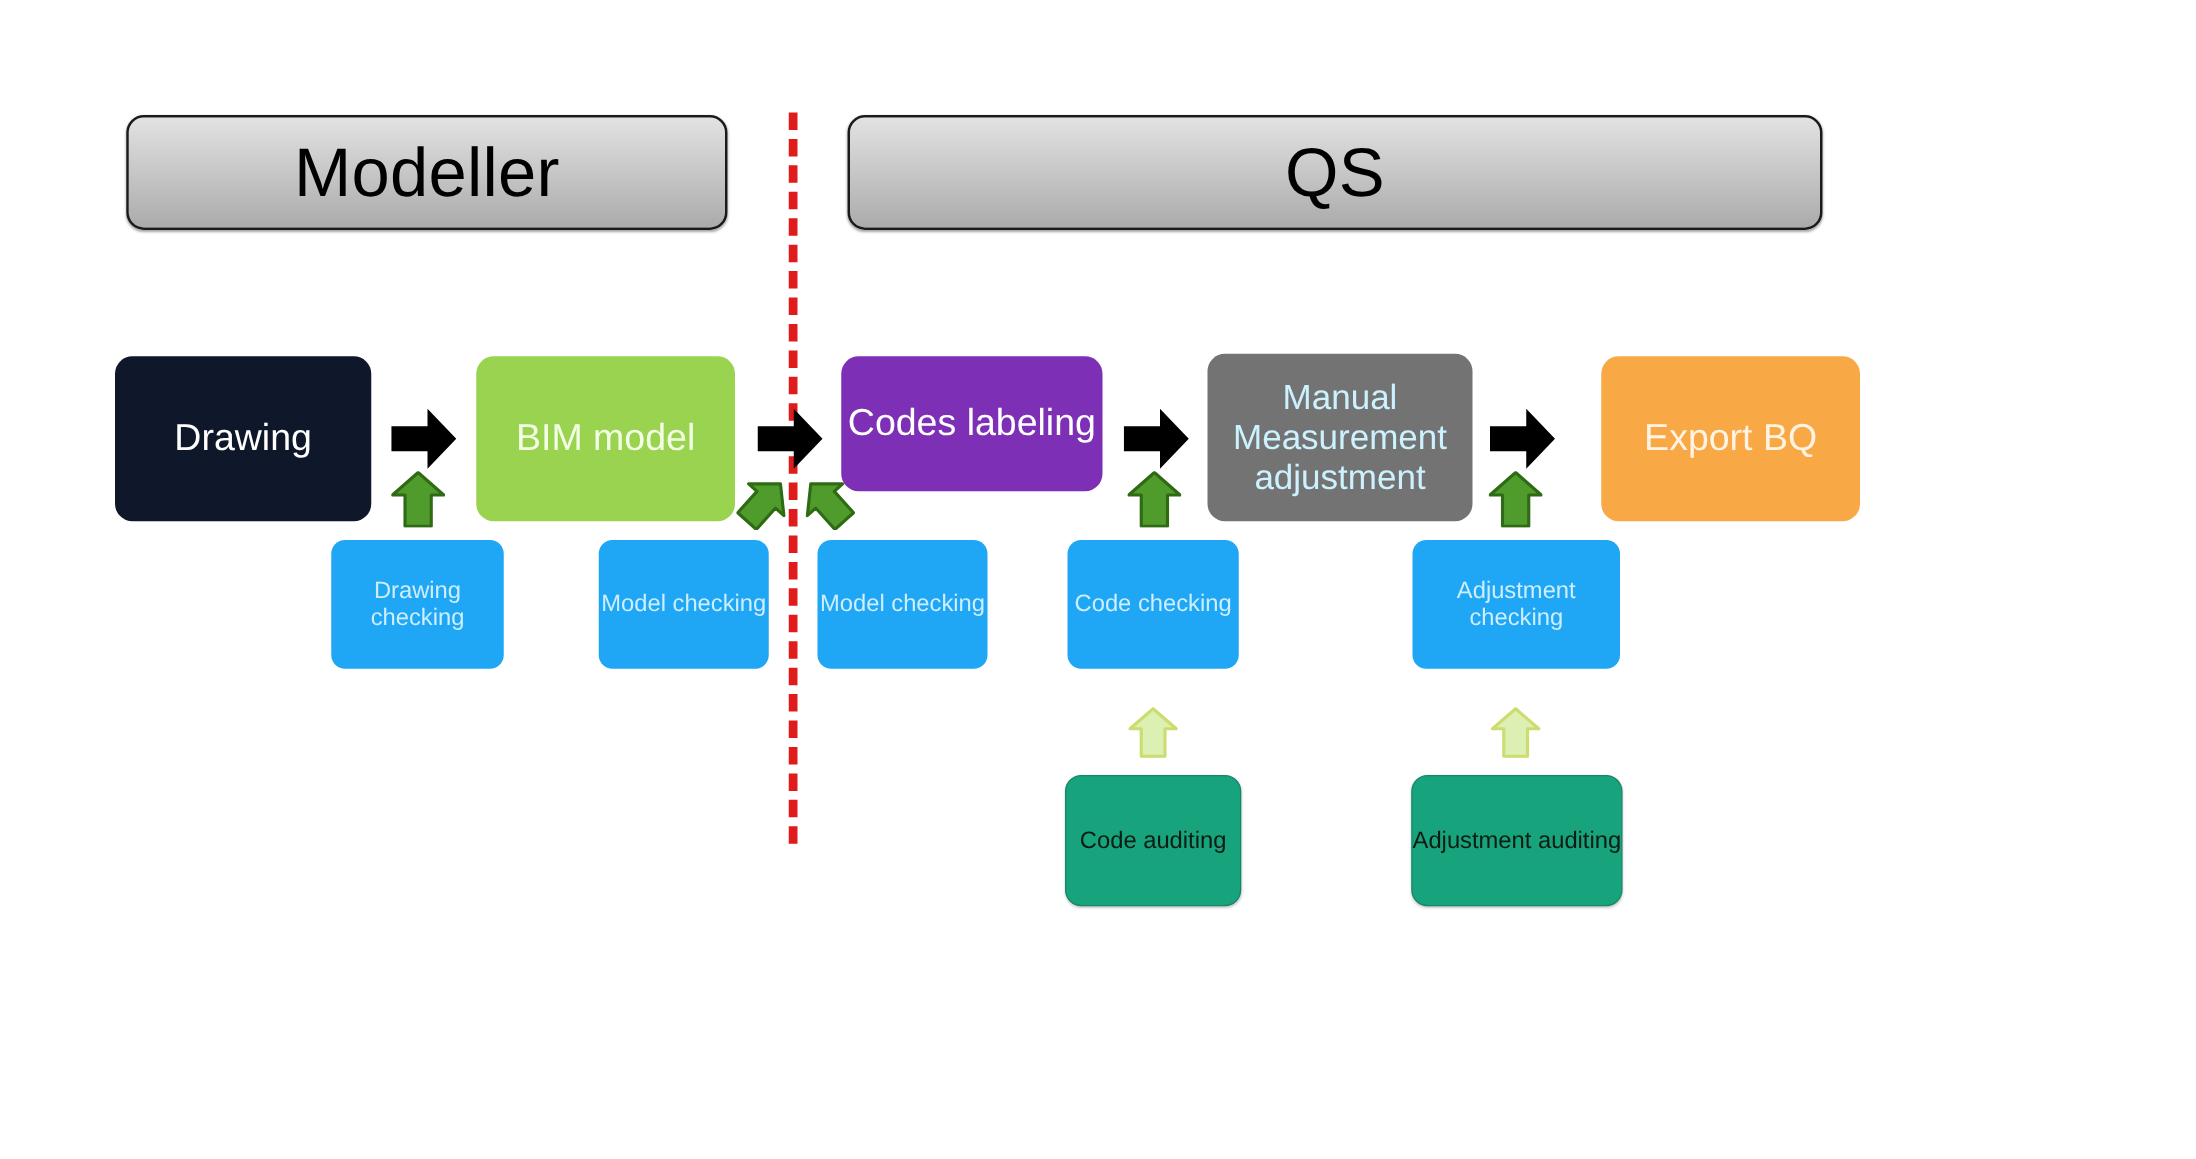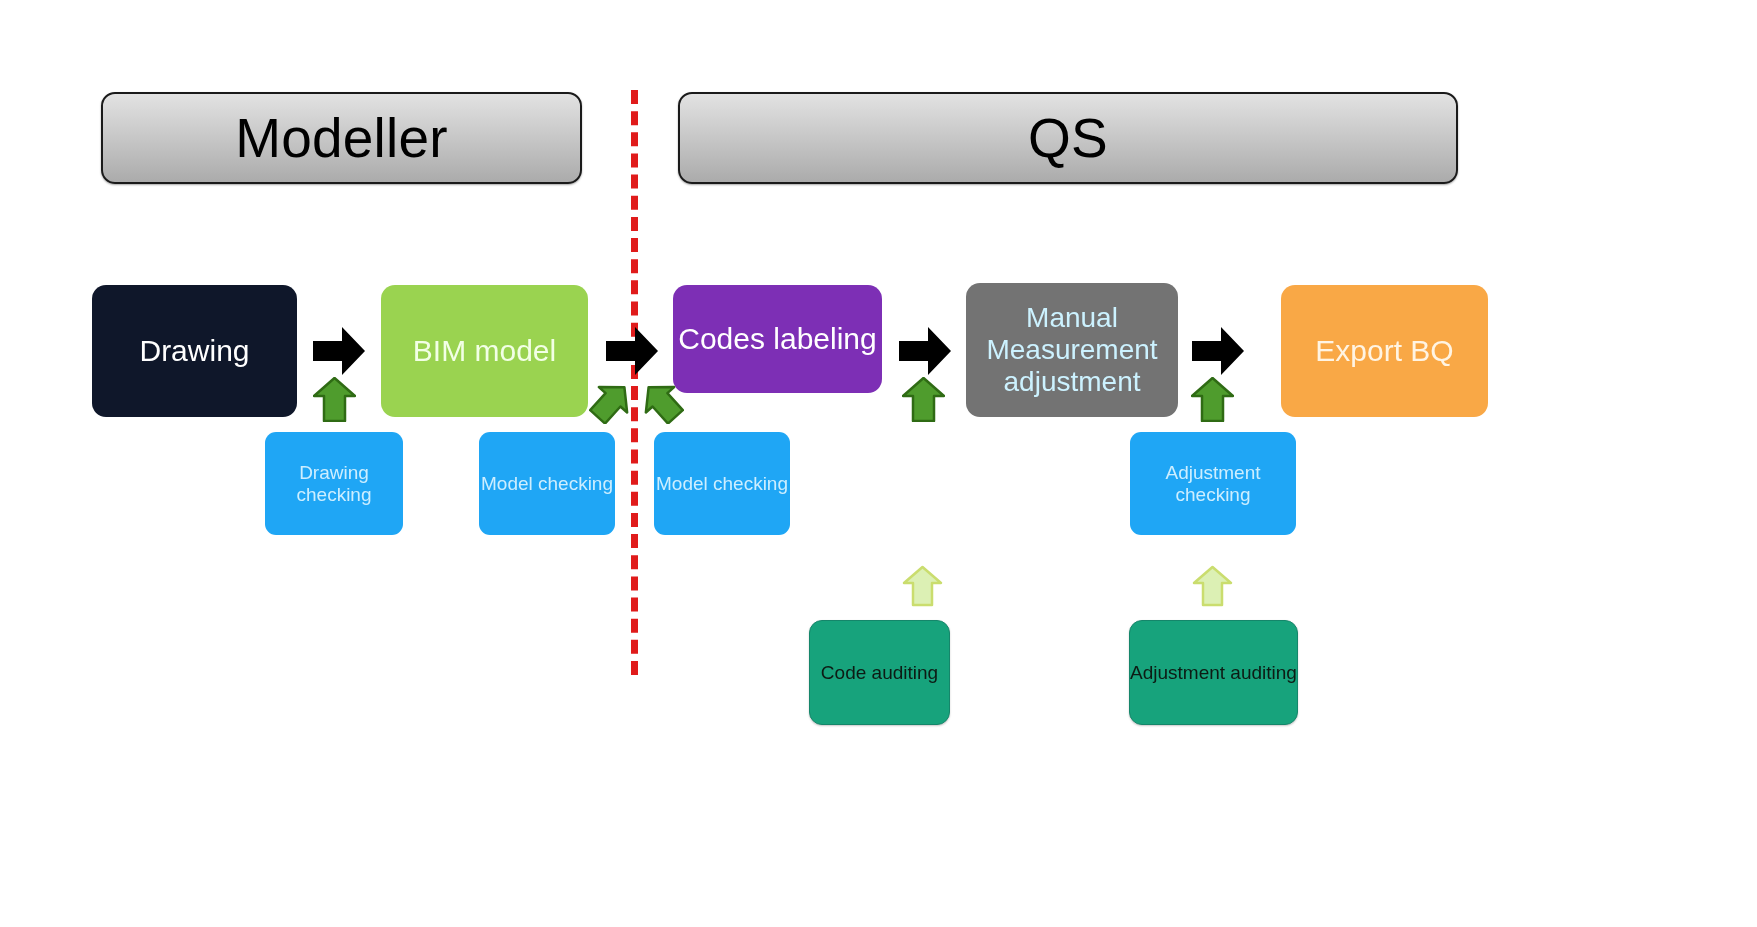--- a/index.html
+++ b/index.html
@@ -178,38 +178,41 @@
   </div>
 
   <div class="node check" style="left:479px; top:432px; width:136px; height:103px; background:#1fa6f5;">
     <span>Model checking</span>
   </div>
 
   <div class="node check" style="left:654px; top:432px; width:136px; height:103px; background:#1fa6f5;">
     <span>Model checking</span>
   </div>
 
+  <div class="node check" style="left:854px; top:432px; width:137px; height:103px; background:#1fa6f5;">
+    <span>Code checking</span>
+  </div>
 
   <div class="node check" style="left:1130px; top:432px; width:166px; height:103px; background:#1fa6f5;">
     <span>Adjustment checking</span>
   </div>
 
   <div class="arrow-green" style="left:902px; top:565px;">
     <svg width="41" height="42" viewBox="0 0 41 42">
       <path d="M20.5 2 L39 18 H30 V40 H11 V18 H2 Z" fill="#dcf0b4" stroke="#cadd6e" stroke-width="2.5" stroke-linejoin="round"></path>
     </svg>
   </div>
 
   <div class="arrow-green" style="left:1192px; top:565px;">
     <svg width="41" height="42" viewBox="0 0 41 42">
       <path d="M20.5 2 L39 18 H30 V40 H11 V18 H2 Z" fill="#dcf0b4" stroke="#cadd6e" stroke-width="2.5" stroke-linejoin="round"></path>
     </svg>
   </div>
 
-  <div class="node audit" style="left:809px; top:620px; width:141px; height:105px; background:#17a37c;">
+  <div class="node audit" style="left:852px; top:620px; width:141px; height:105px; background:#17a37c;">
     <span>Code auditing</span>
   </div>
 
   <div class="node audit" style="left:1129px; top:620px; width:169px; height:105px; background:#17a37c;">
     <span>Adjustment auditing</span>
   </div>
 
 </div>
 
 </body></html>

